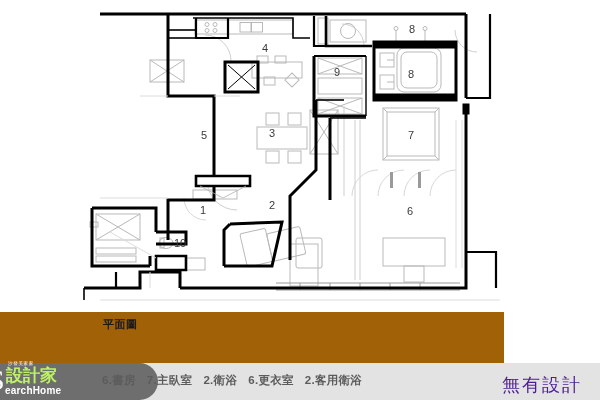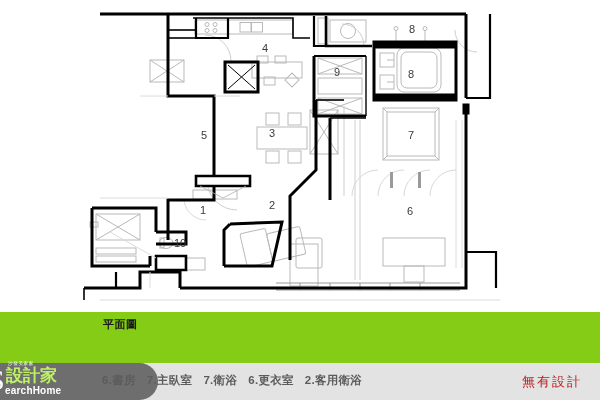--- a/index.html
+++ b/index.html
@@ -10,22 +10,22 @@
     position:relative;
   }
   #root{position:absolute;inset:0;}
 
   
   #plan-area{position:absolute;left:0;top:0;width:600px;height:312px;background:#fff;}
   #plan-svg{position:absolute;left:0;top:0;}
 
   
   #legend{
-    position:absolute;left:0;top:312px;width:600px;height:51px;
-    background:#84cc16;
+    position:absolute;left:0;top:312px;width:504px;height:51px;
+    background:#a16207;
   }
   #legend-title{
     position:absolute;left:103px;top:5px;
     font-size:11px;color:#1a1a1a;font-weight:700;letter-spacing:0.5px;
   }
   #legend-row-1{
     position:absolute;left:102px;top:26px;
     font-size:11.5px;color:#111;font-weight:700;letter-spacing:0.3px;
     white-space:nowrap;
   }
@@ -62,21 +62,21 @@
     font-size:10px;font-weight:700;color:#fff;line-height:11px;letter-spacing:0.2px;
   }
   #legend-row-2{
     position:absolute;left:102px;top:10px;
     font-size:11.5px;color:#5c5c5c;font-weight:700;letter-spacing:0.3px;
     white-space:nowrap;
   }
   #legend-row-2 .li{margin-right:11px;margin-top:16px;}
   #brand{
     position:absolute;right:18px;top:10px;
-    font-size:13px;color:#b91c1c;letter-spacing:2px;font-weight:400;
+    font-size:18px;color:#4c1d95;letter-spacing:2px;font-weight:400;
   }
   .room-num{
     font-family:"Liberation Sans","DejaVu Sans",sans-serif;
     font-size:11px;fill:#3a3a3a;
   }
 </style>
 </head>
 <body>
 
 <div id="root">
@@ -300,17 +300,17 @@
 
   <div id="footer">
     <div id="logo-blob">
       <div id="logo-inner">
         <span id="logo-s">S</span>
         <span id="logo-tiny">沙發美家家</span>
         <span id="logo-cjk">設計家</span>
         <span id="logo-search">earchHome</span>
       </div>
     </div>
-    <div id="legend-row-2"><span class="li">6.書房</span><span class="li">7.主臥室</span><span class="li">7.衛浴</span><span class="li">6.更衣室</span><span class="li">2.客用衛浴</span></div>
+    <div id="legend-row-2"><span class="li">6.書房</span><span class="li">7.主臥室</span><span class="li">2.衛浴</span><span class="li">6.更衣室</span><span class="li">2.客用衛浴</span></div>
     <div id="brand">無有設計</div>
   </div>
 
 </div>
 
 </body></html>

